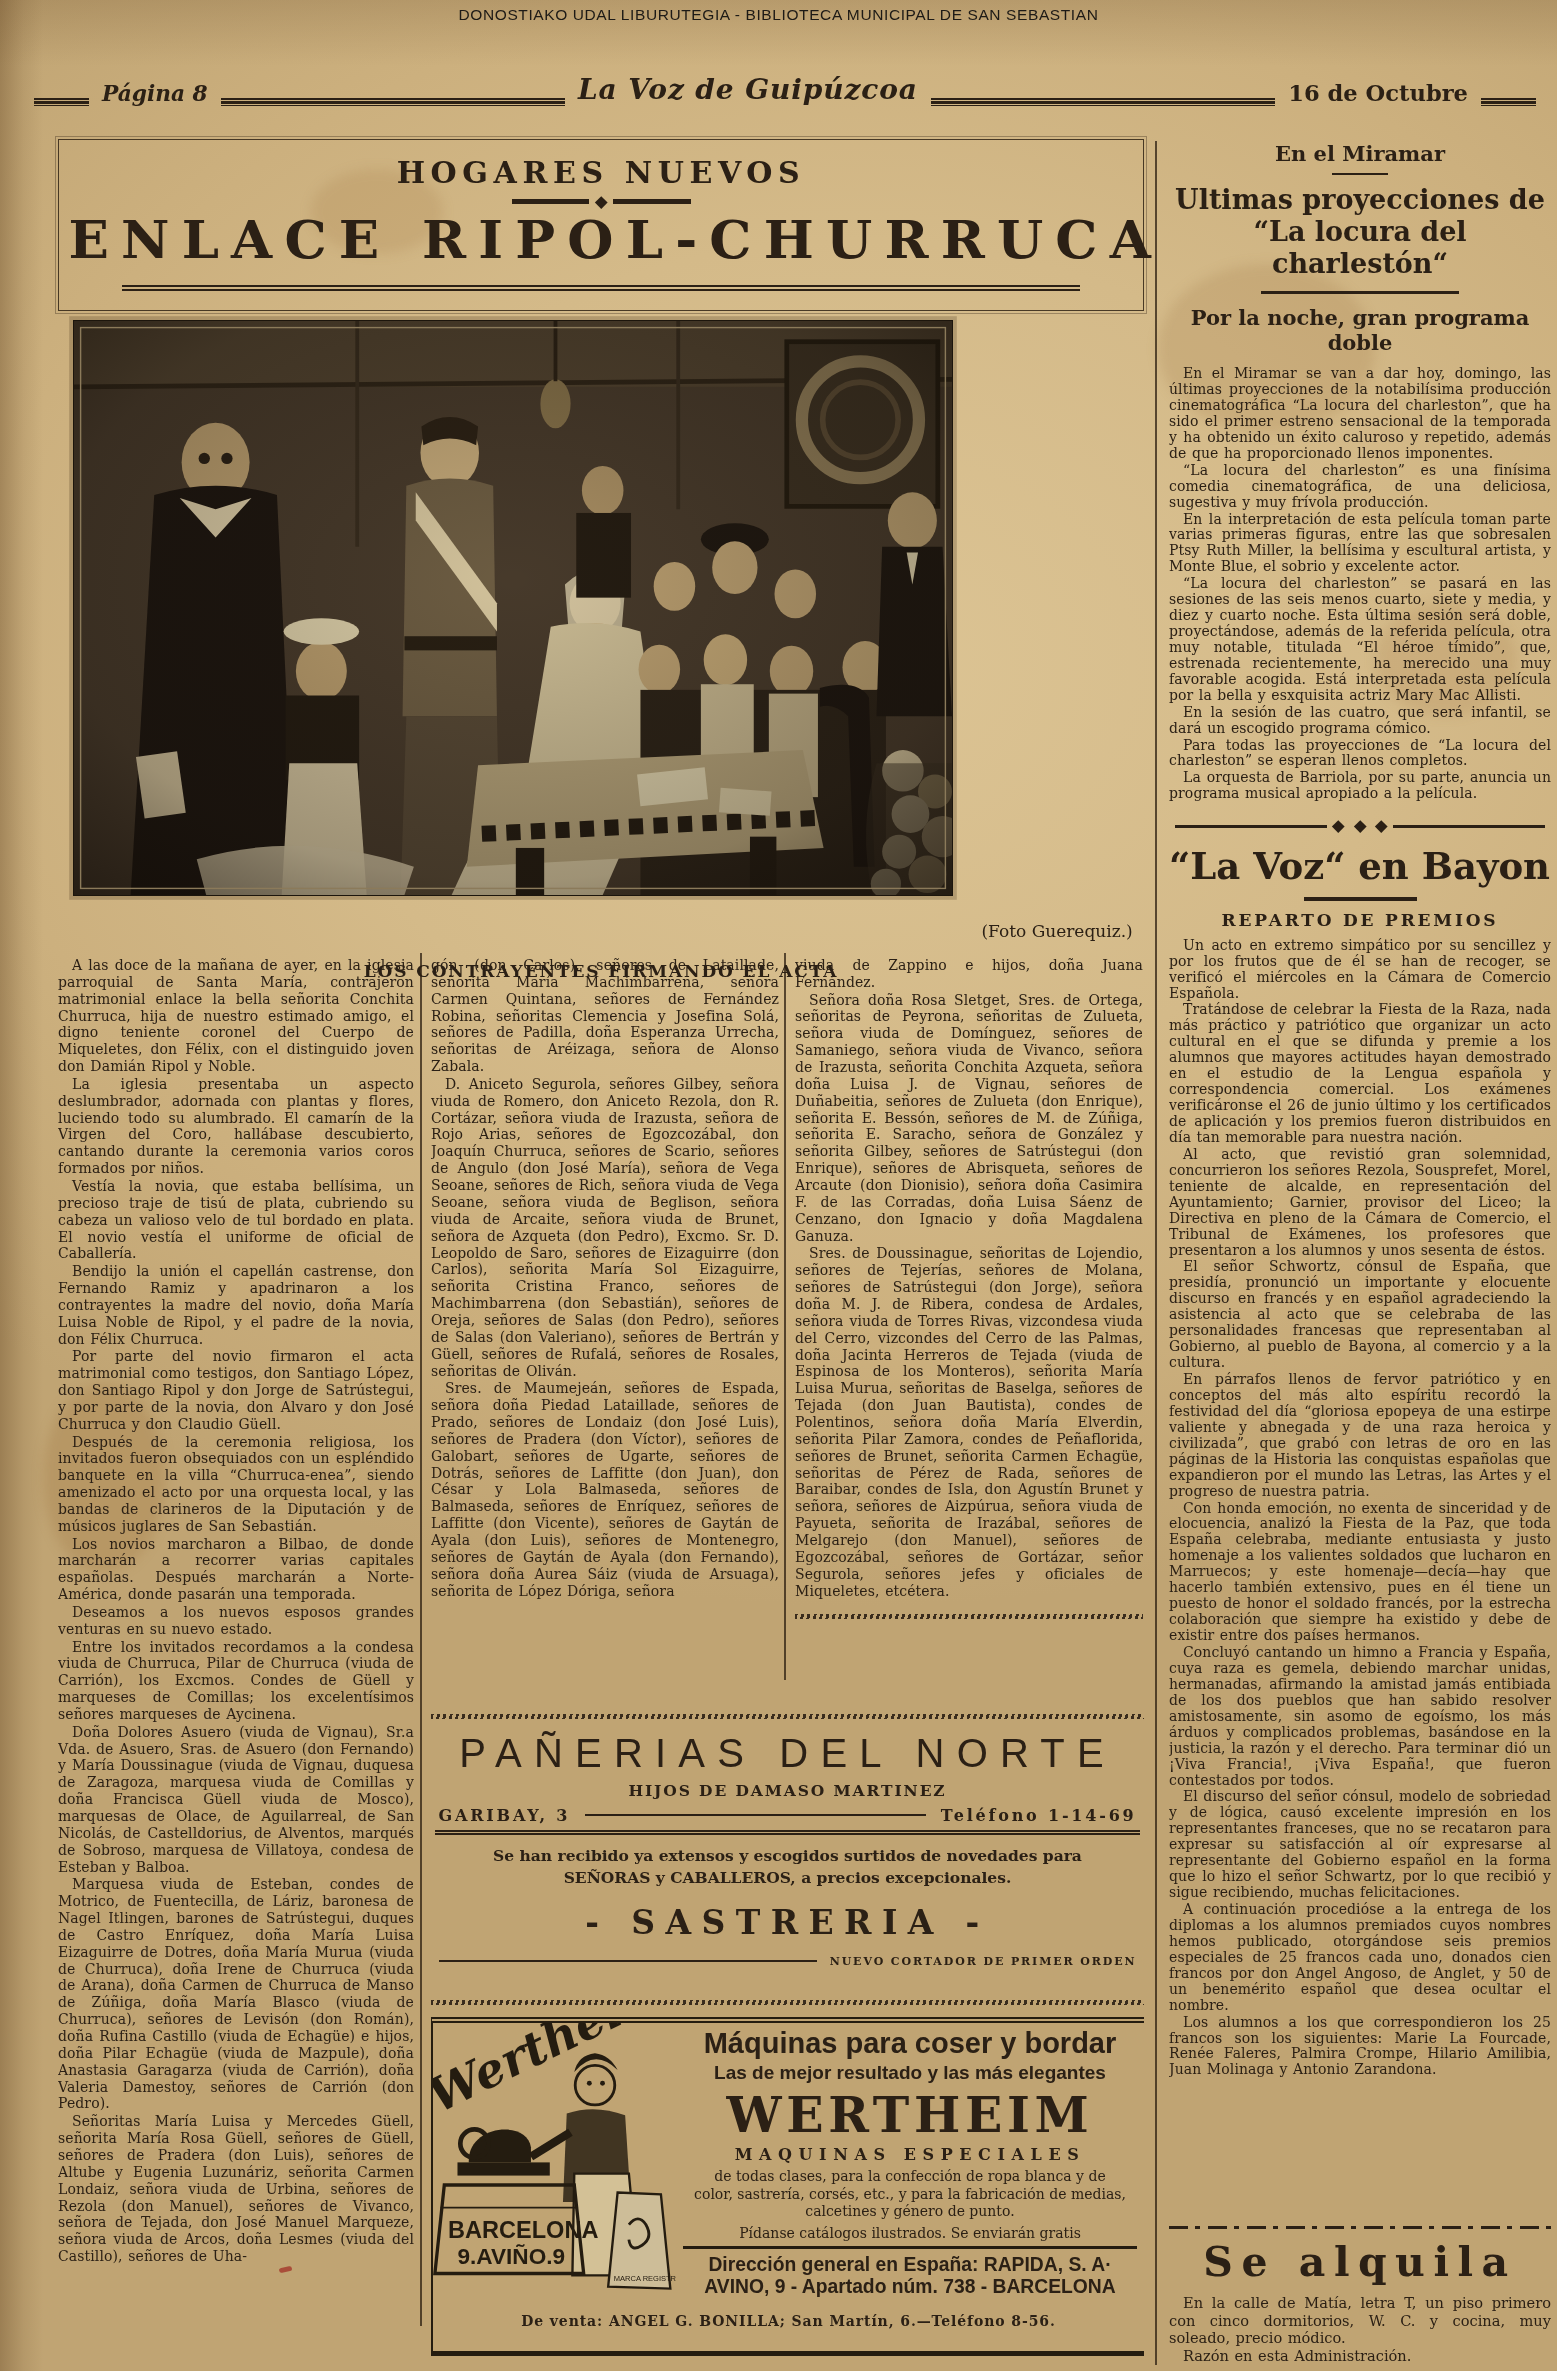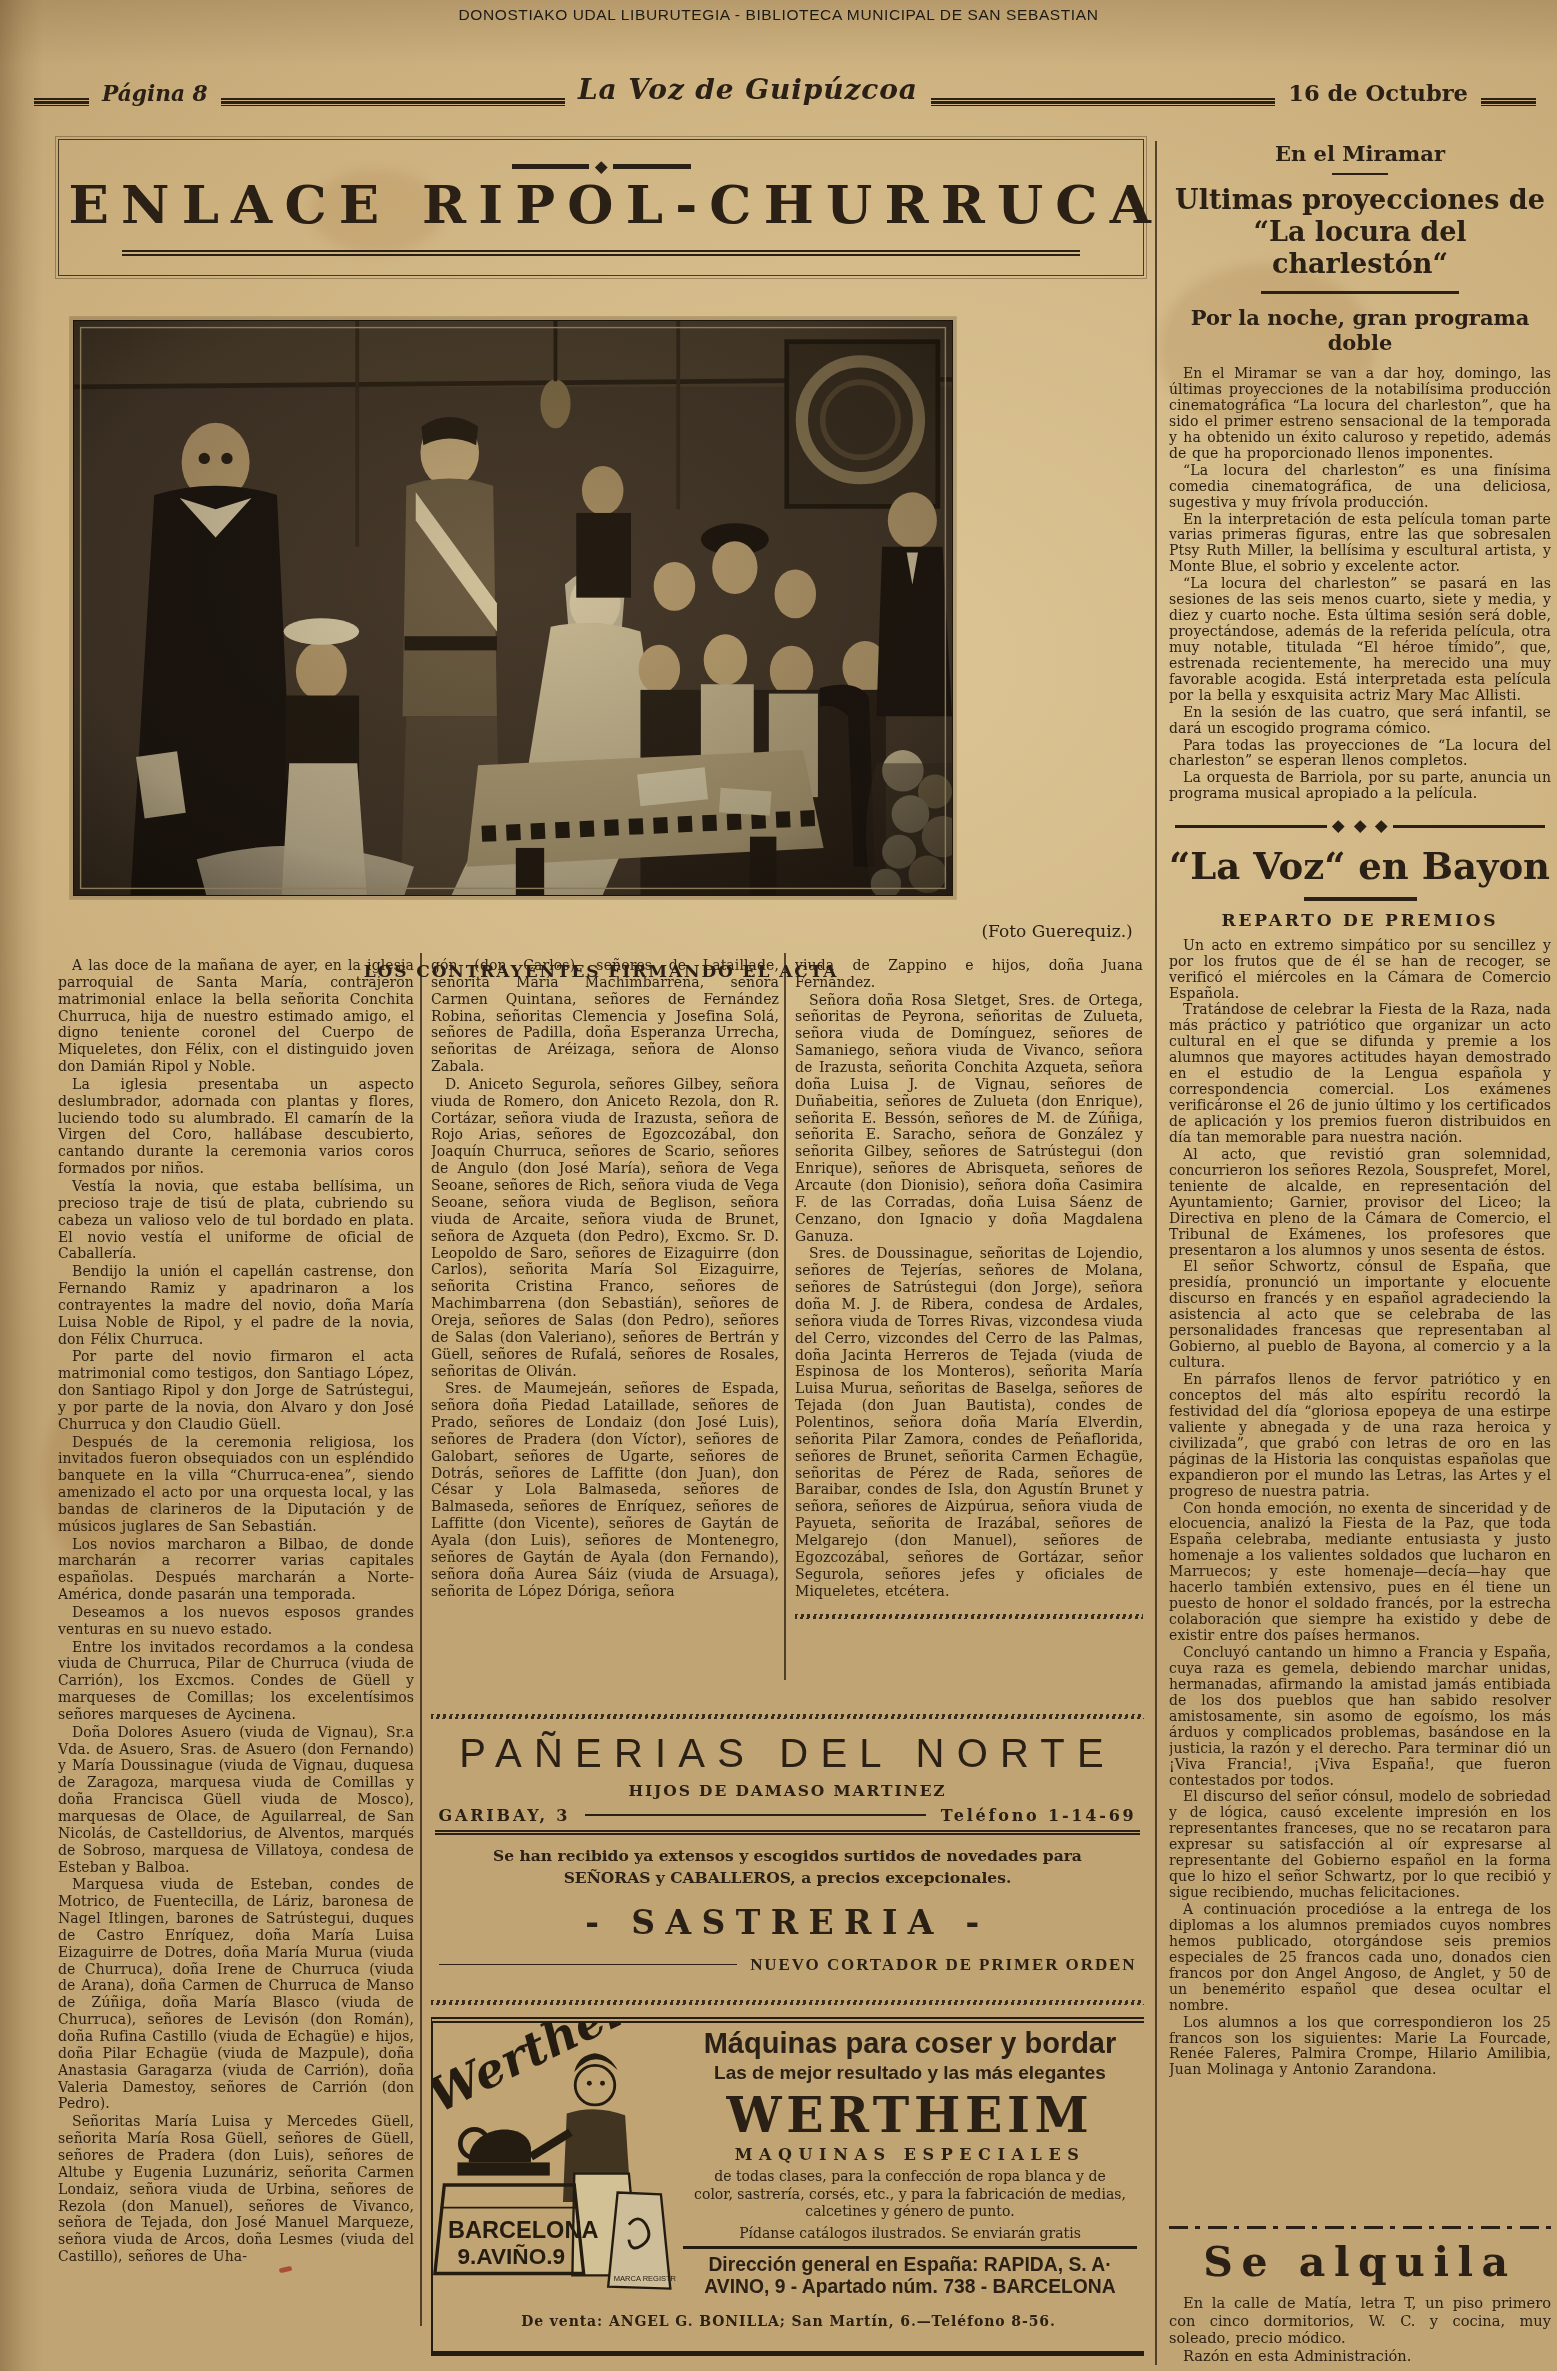--- a/index.html
+++ b/index.html
@@ -74,21 +74,21 @@
   #panerias{position:absolute;left:431px;top:1731px;width:713px;text-align:center;}
   .pan-title{font-family:"Liberation Sans",sans-serif;font-size:40px;letter-spacing:12.2px;font-weight:500;}
   .pan-sub{font-size:15.5px;font-weight:bold;letter-spacing:1.9px;margin-top:5px;}
   .pan-row{display:flex;align-items:center;gap:15px;margin:5.6px 7.5px 0;}
   .pan-addr,.pan-tel{font-size:16px;font-weight:bold;letter-spacing:2.8px;white-space:nowrap;}
   .pan-dash{flex:1;height:1.9px;background:#2b2015;}
   .pan-dblrule{border-bottom:5.6px double #2b2015;margin:5.6px 3.8px 9.4px;}
   .pan-promo{font-size:15.5px;font-weight:bold;line-height:1.45;margin:0 28px;}
   .pan-sastre{font-size:33px;font-weight:bold;letter-spacing:10.4px;margin-top:13px;}
   .pan-row2{display:flex;align-items:center;gap:13px;margin:13px 7.5px 0;}
-  .pan-cort{font-size:17px;font-weight:bold;letter-spacing:1.9px;white-space:nowrap;font-family:Liberation Serif, serif;}
+  .pan-cort{font-size:11px;font-weight:bold;letter-spacing:1.9px;white-space:nowrap;}
 
   
   #wertheim{position:absolute;left:431px;top:2017px;width:713px;height:339px;box-sizing:border-box;
     border-top:6.6px double #241c10;border-bottom:5.6px solid #241c10;border-left:2.8px solid #241c10;}
   .wt-flex{display:flex;height:282px;}
   .wt-logo{flex:0 0 243px;}
   .wt-right{flex:1;text-align:center;padding:3.8px 5.6px 0;}
   .wt-head{font-family:"Liberation Sans",sans-serif;font-size:29px;font-weight:bold;}
   .wt-sub{font-family:"Liberation Sans",sans-serif;font-size:19px;font-weight:bold;margin-top:1.9px;}
   .wt-brand{font-size:49px;font-weight:bold;letter-spacing:4.7px;margin-top:1.9px;}
@@ -139,20 +139,21 @@
   <div class="mh-rule-sm"></div>
   <div class="mh-page">Página 8</div>
   <div class="mh-rule"></div>
   <div class="mh-title">La Voz de Guipúzcoa</div>
   <div class="mh-rule"></div>
   <div class="mh-date">16 de Octubre</div>
   <div class="mh-rule-sm"></div>
 </div>
 
 <div id="headline-box">
+  <div class="kicker">HOGARES NUEVOS</div>
   <div class="kicker-orn">
     <div class="bar"></div>
     <div class="dia"></div>
     <div class="bar"></div>
   </div>
   <div class="headline">ENLACE RIPOL-CHURRUCA</div>
   <div class="headline-underline"></div>
 </div>
 
 <div id="photo">

